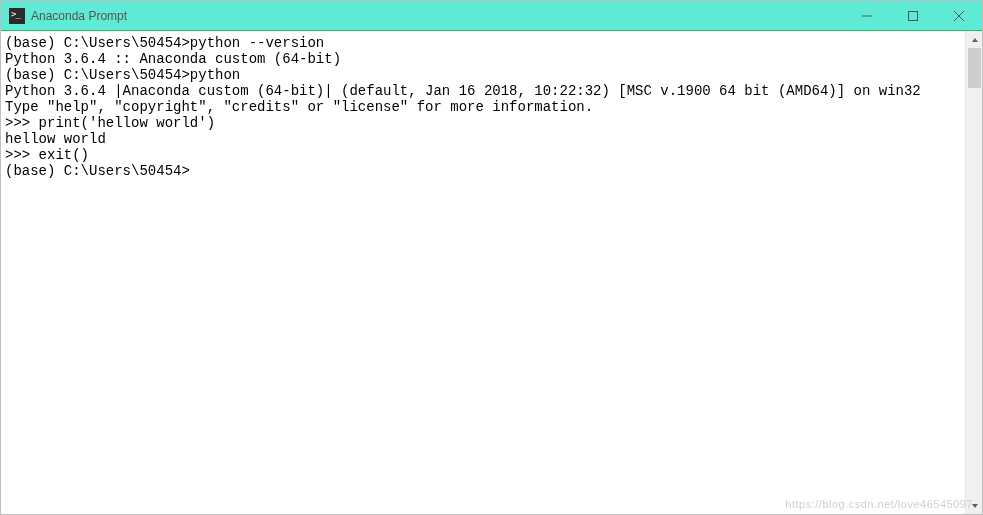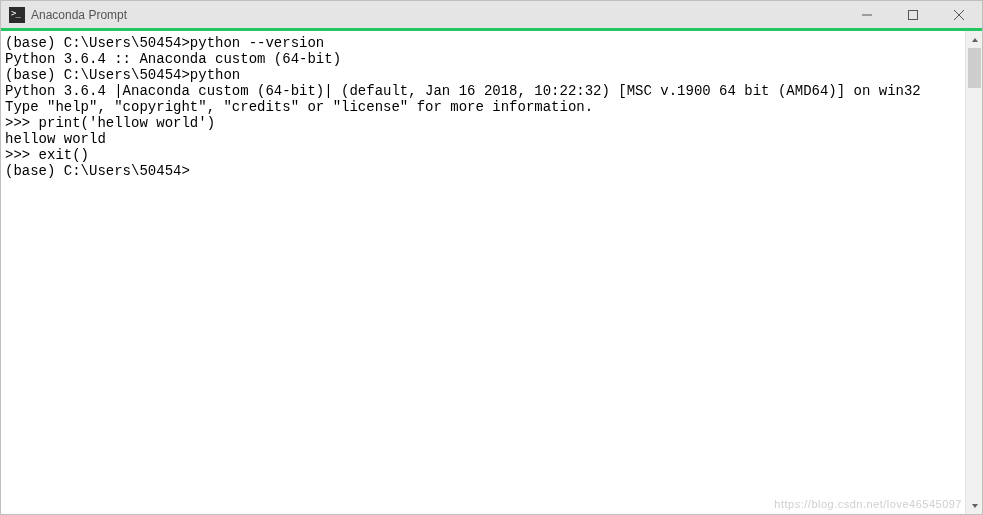--- a/index.html
+++ b/index.html
@@ -7,22 +7,22 @@
   .window {
     width: 983px; height: 515px;
     border: 1px solid #bfbfbf;
     display: flex; flex-direction: column;
     background: #ffffff;
     position: relative;
   }
   .titlebar {
     height: 30px;
     display: flex; align-items: center;
-    background: #e5e5e5;
-    border-bottom: 3px solid #22c55e;
+    background: #5eead4;
+    border-bottom: 1px solid #22c55e;
     user-select: none;
     justify-content: flex-end;
   }
   .app-icon {
     width: 16px; height: 16px;
     margin: 0 6px 0 8px;
     background: #2b2b2b;
     display: inline-block;
     position: relative;
   }
@@ -81,21 +81,21 @@
   .scroll-arrow.up { top: 0; }
   .scroll-arrow.down { bottom: 0; }
   .scroll-thumb {
     position: absolute;
     top: 17px; left: 2px;
     width: 13px; height: 40px;
     background: #cdcdcd;
   }
   .watermark {
     position: absolute;
-    right: 20px; bottom: 4px;
+    right: 9px; bottom: 4px;
     font-size: 11px;
     color: #cfcfcf;
     letter-spacing: 0.5px;
     pointer-events: none;
   }
 </style>
 </head>
 <body>
 
 <div class="window">

